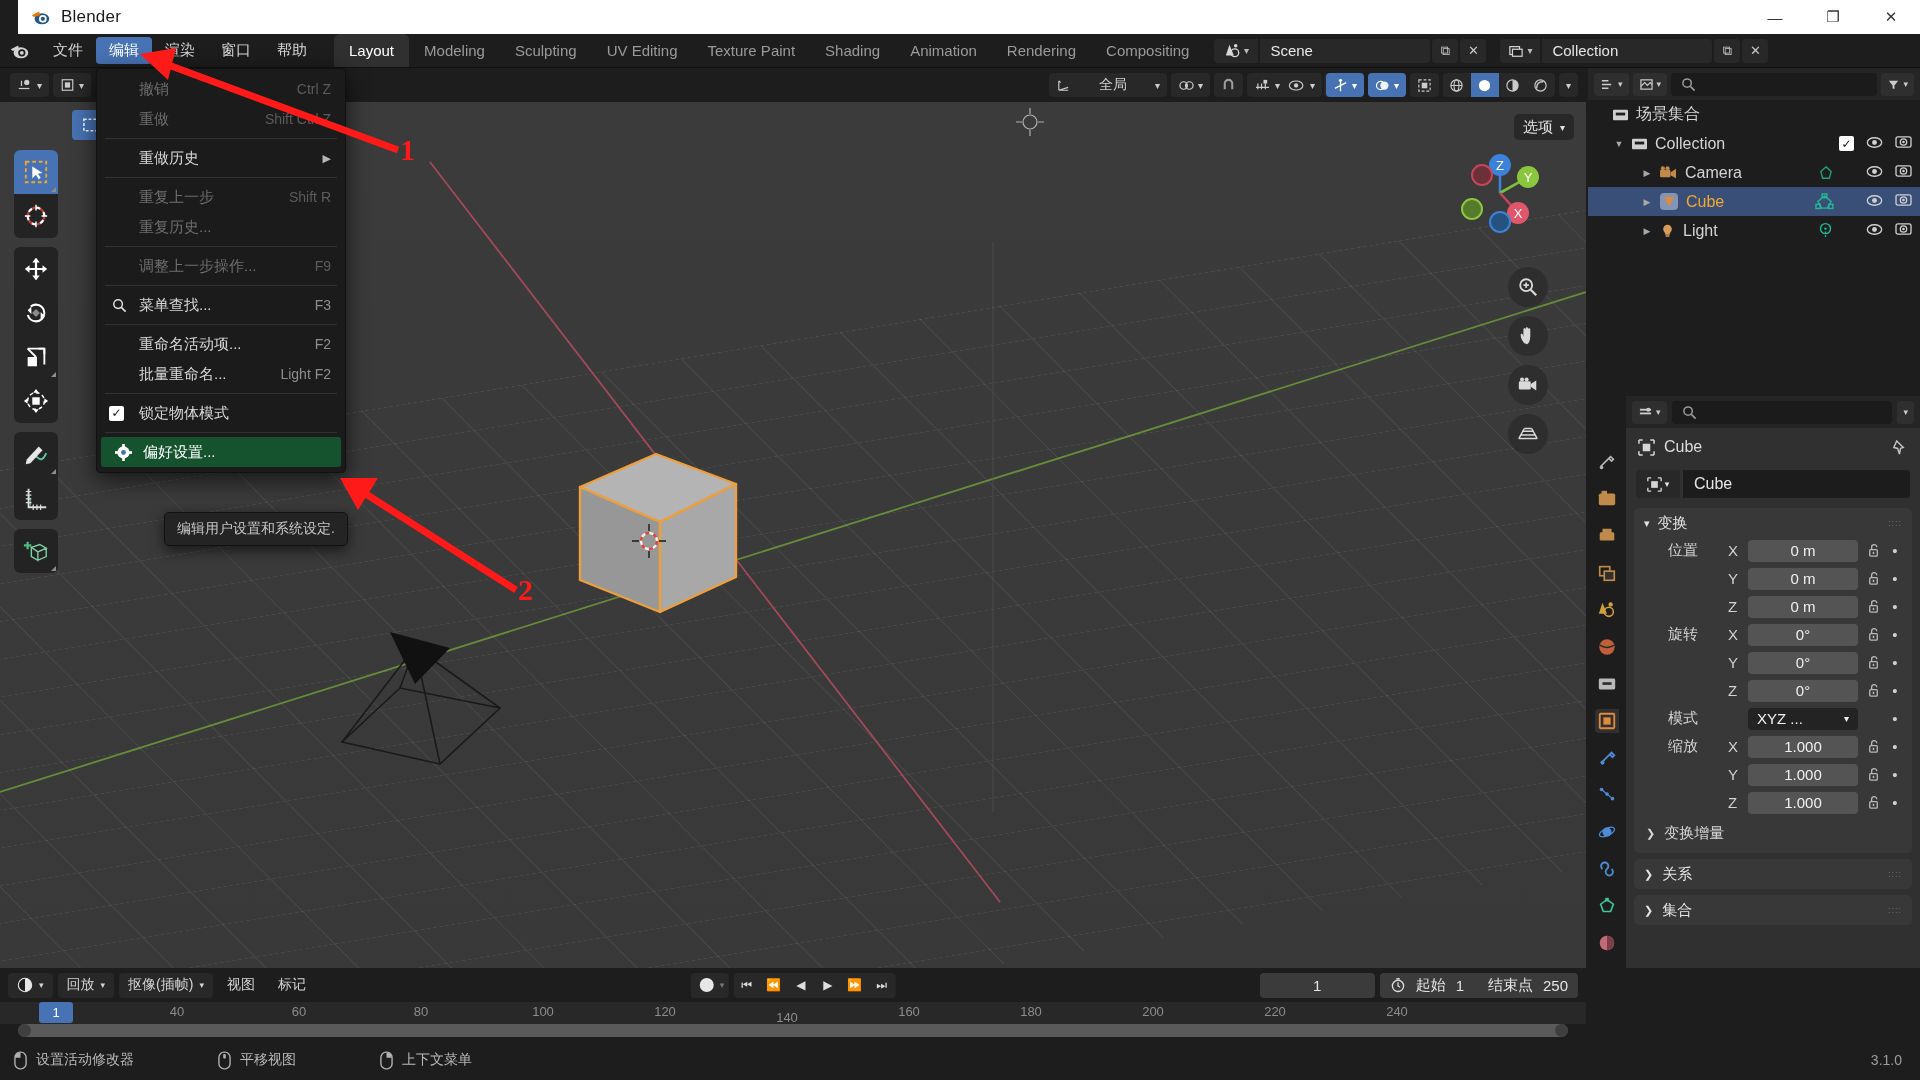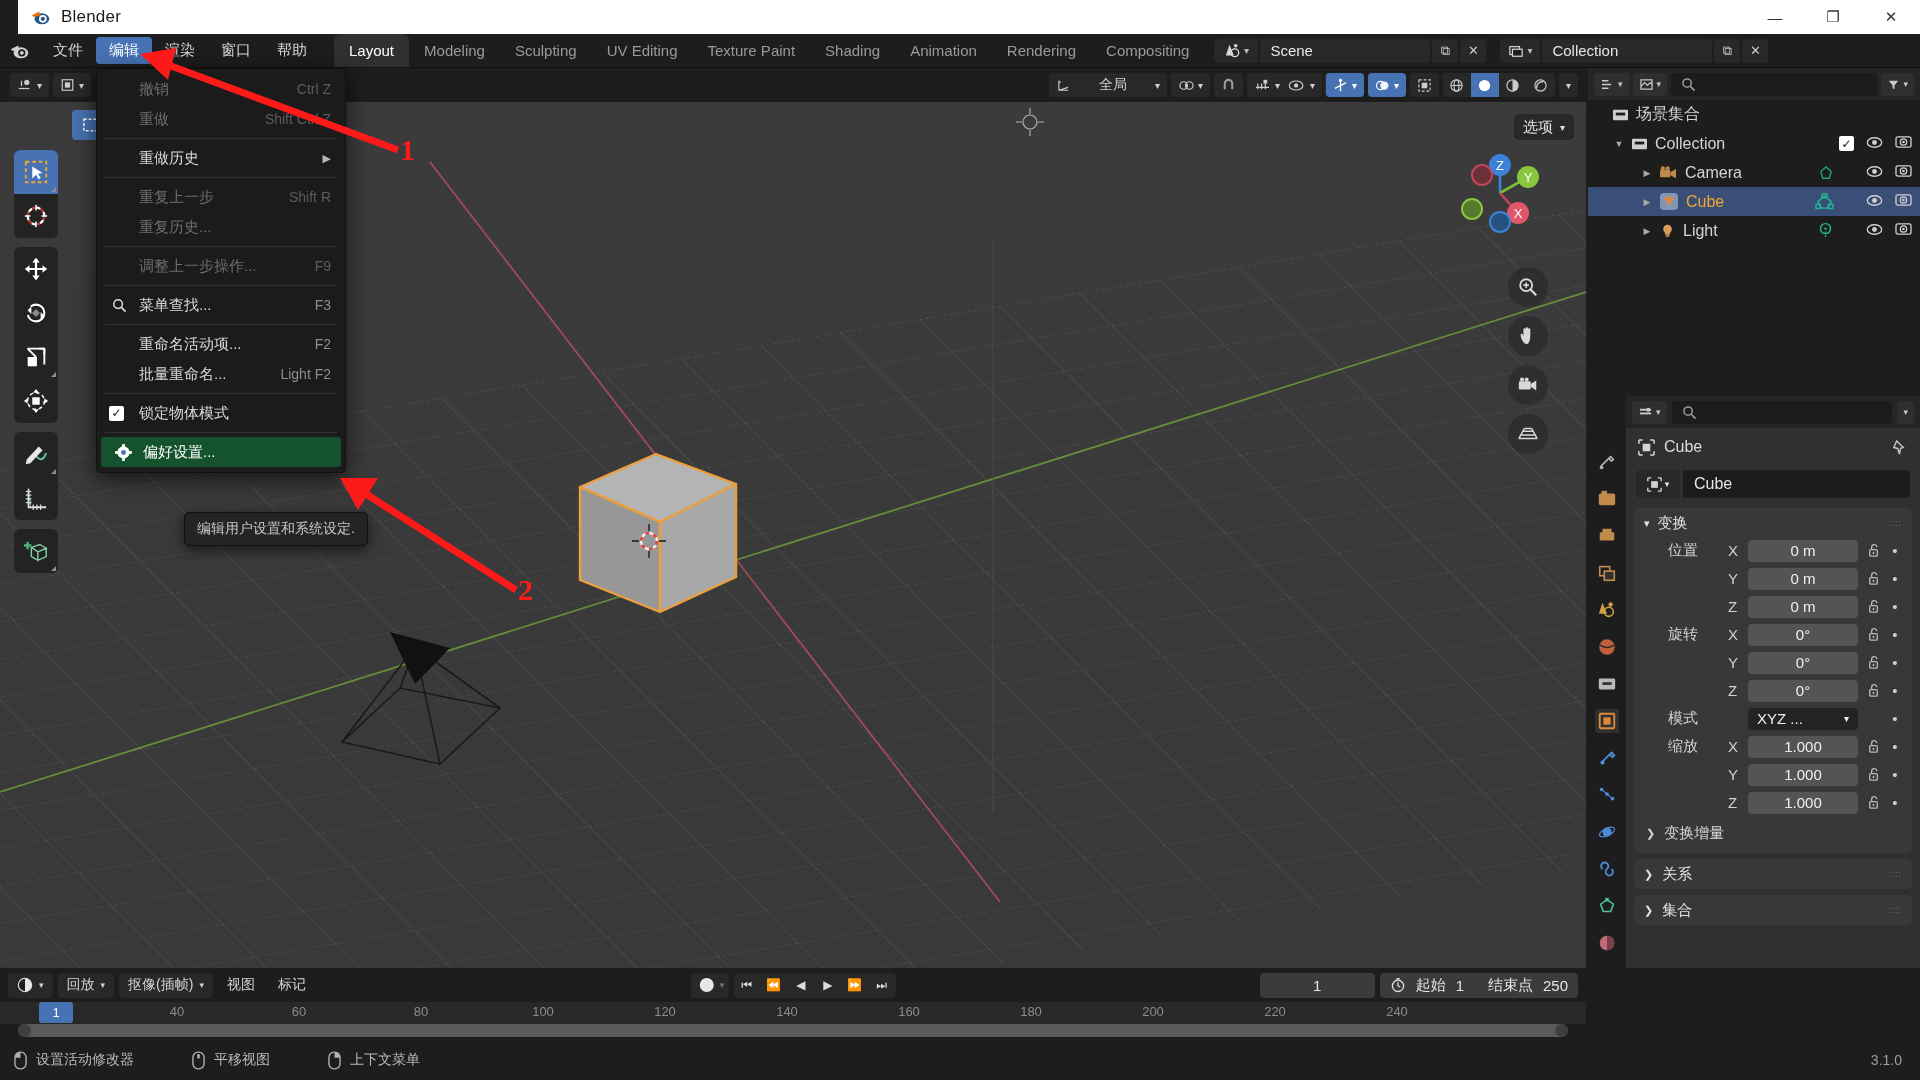--- a/index.html
+++ b/index.html
@@ -77,21 +77,21 @@
   .dd-row .sc{position:absolute;right:14px;color:#8e8e8e;font-size:14px;}
   .dd-row.dim .sc{color:#5c5c5c;}
   .dd-row.hl{background:#14532d;color:#fff;margin:0 4px;border-radius:3px;width:calc(100% - 8px);}
   .dd-row.hl .lbl{color:#fff;}
   .dd-sep{height:1px;background:#323232;margin:4px 8px;}
   .dd-ico{position:absolute;left:12px;width:20px;display:flex;align-items:center;justify-content:center;}
   .dd-arrow{position:absolute;right:14px;color:#b5b5b5;font-size:11px;}
   .chk{position:absolute;left:12px;width:15px;height:15px;background:#fff;border-radius:2px;display:flex;align-items:center;justify-content:center;color:#111;font-size:12px;font-weight:bold;}
 
   
-  .tooltip{position:absolute;left:184px;top:512px;background:#242424;border:1px solid #111;border-radius:5px;
+  .tooltip{position:absolute;left:164px;top:512px;background:#242424;border:1px solid #111;border-radius:5px;
     padding:7px 12px;font-size:14px;color:#c6c6c6;z-index:85;box-shadow:0 4px 14px rgba(0,0,0,.6);}
 
   
   .anno{position:absolute;z-index:95;pointer-events:none;}
   .anno-num{position:absolute;color:#ff1a1a;font-size:30px;font-weight:bold;z-index:96;font-family:"Liberation Serif",serif;}
 
   
   .outliner{position:absolute;left:1588px;top:68px;width:332px;height:326px;background:#1d1d1d;}
   .ol-header{height:32px;background:#252525;display:flex;align-items:center;padding:0 6px;gap:4px;}
   .ol-btn{height:23px;background:#2f2f2f;border-radius:4px;display:flex;align-items:center;padding:0 6px;gap:3px;color:#c9c9c9;font-size:13px;}
@@ -1082,36 +1082,36 @@
       </div>
     </div>
 
     <div class="tl-ruler" id="timeline-ruler">
         <div class="tick" style="left: 55px;">20</div>
         <div class="tick" style="left: 177px;">40</div>
         <div class="tick" style="left: 299px;">60</div>
         <div class="tick" style="left: 421px;">80</div>
         <div class="tick" style="left: 543px;">100</div>
         <div class="tick" style="left: 665px;">120</div>
-        <div class="tick" style="left: 787px;">140</div>
+        <div class="tick" style="left: 787px; margin-top: 6px;">140</div>
         <div class="tick" style="left: 909px;">160</div>
         <div class="tick" style="left: 1031px;">180</div>
         <div class="tick" style="left: 1153px;">200</div>
         <div class="tick" style="left: 1275px;">220</div>
         <div class="tick" style="left: 1397px;">240</div>
         <div class="playhead" style="left: 56px;">1</div>
       </div>
     <div class="scrollbar">
       <div class="knob" style="left:0;"></div>
       <div class="knob" style="right:0;"></div>
     </div>
   </div>
 
   <div class="status">
-    <div id="status-items" style="display:flex;gap:58px;">
+    <div id="status-items" style="display:flex;gap:84px;">
         <div class="st-item">
           <span style="display:flex;">
             <svg width="13" height="19" viewBox="0 0 14 20">
               <rect x="1" y="1" width="12" height="18" rx="5.5" fill="none" stroke="#b0b0b0" stroke-width="1.5"></rect>
               <path d="M1 7 L7 7 L7 1.3 A5.5 5.5 0 0 0 1 7 Z" fill="#b0b0b0"></path>
             </svg>
           </span>
           <span>设置活动修改器</span>
         </div>
         <div class="st-item">

